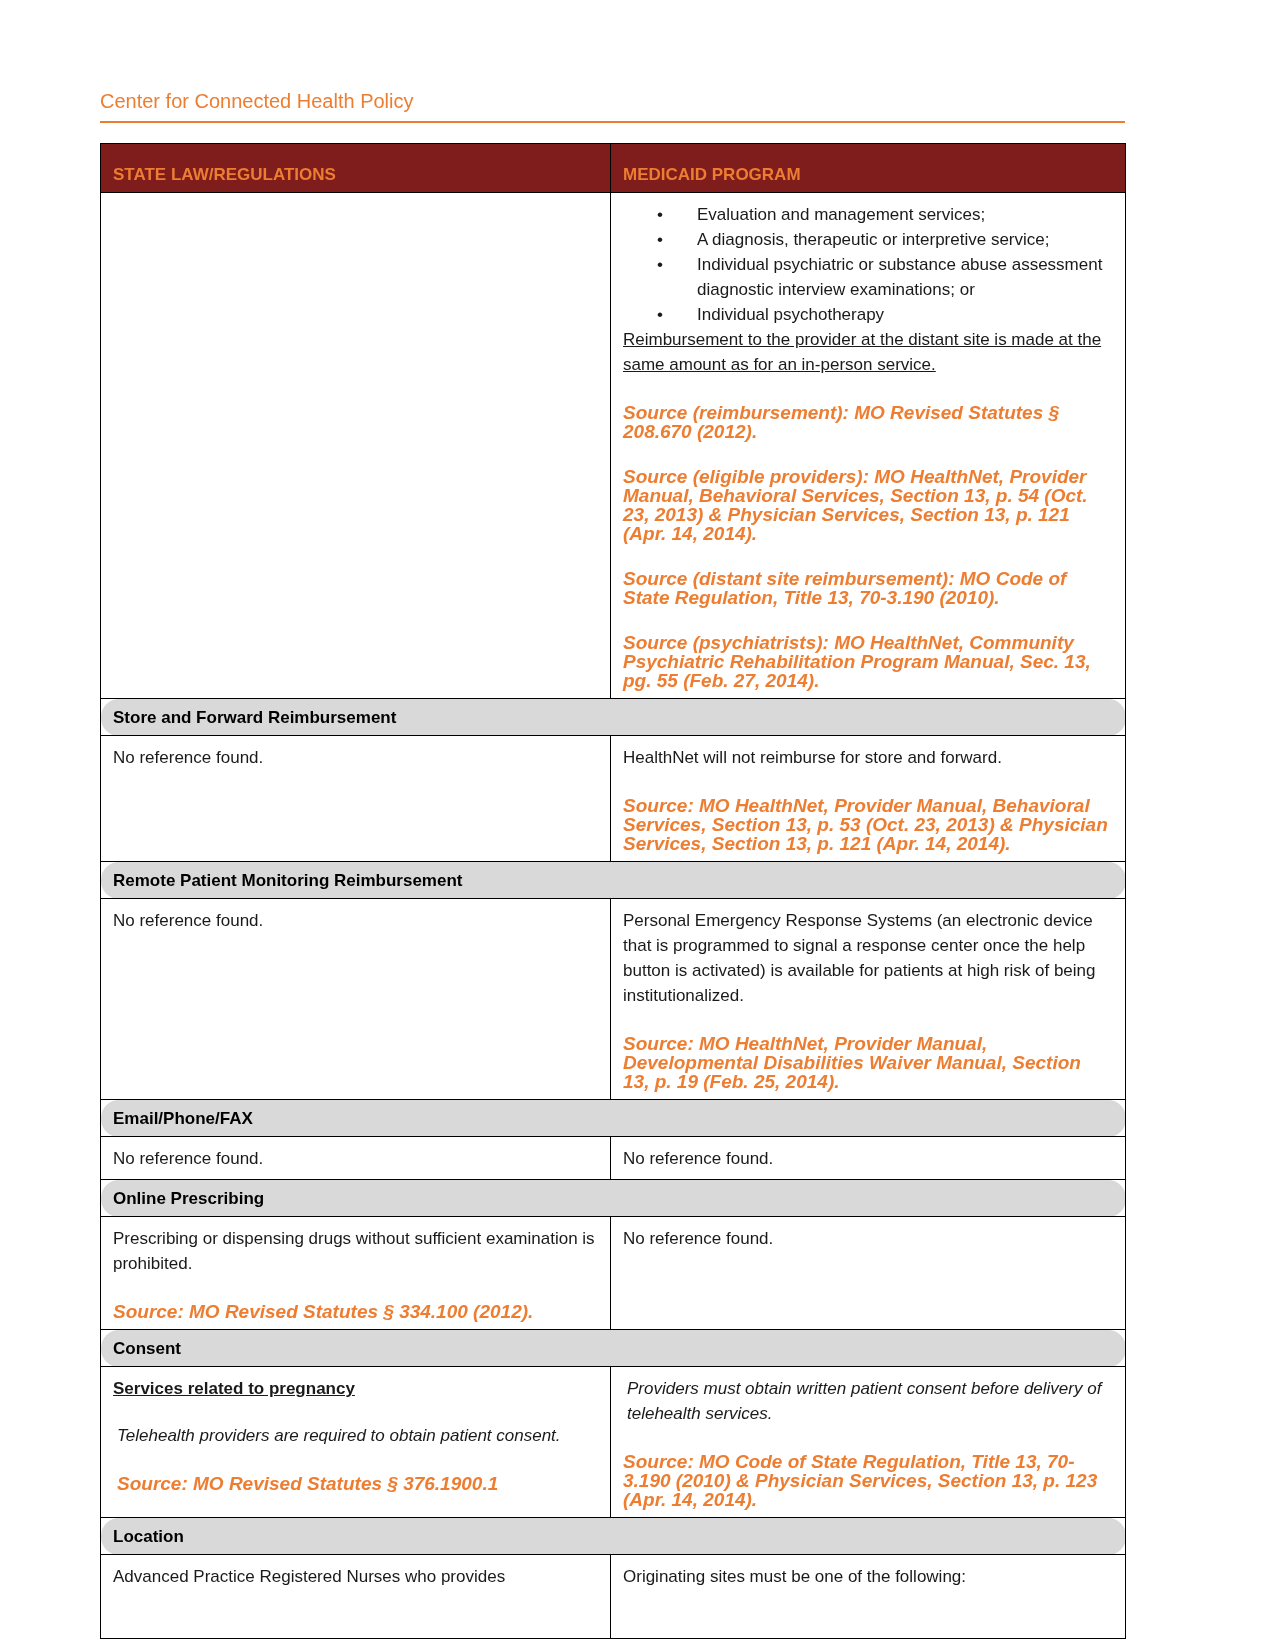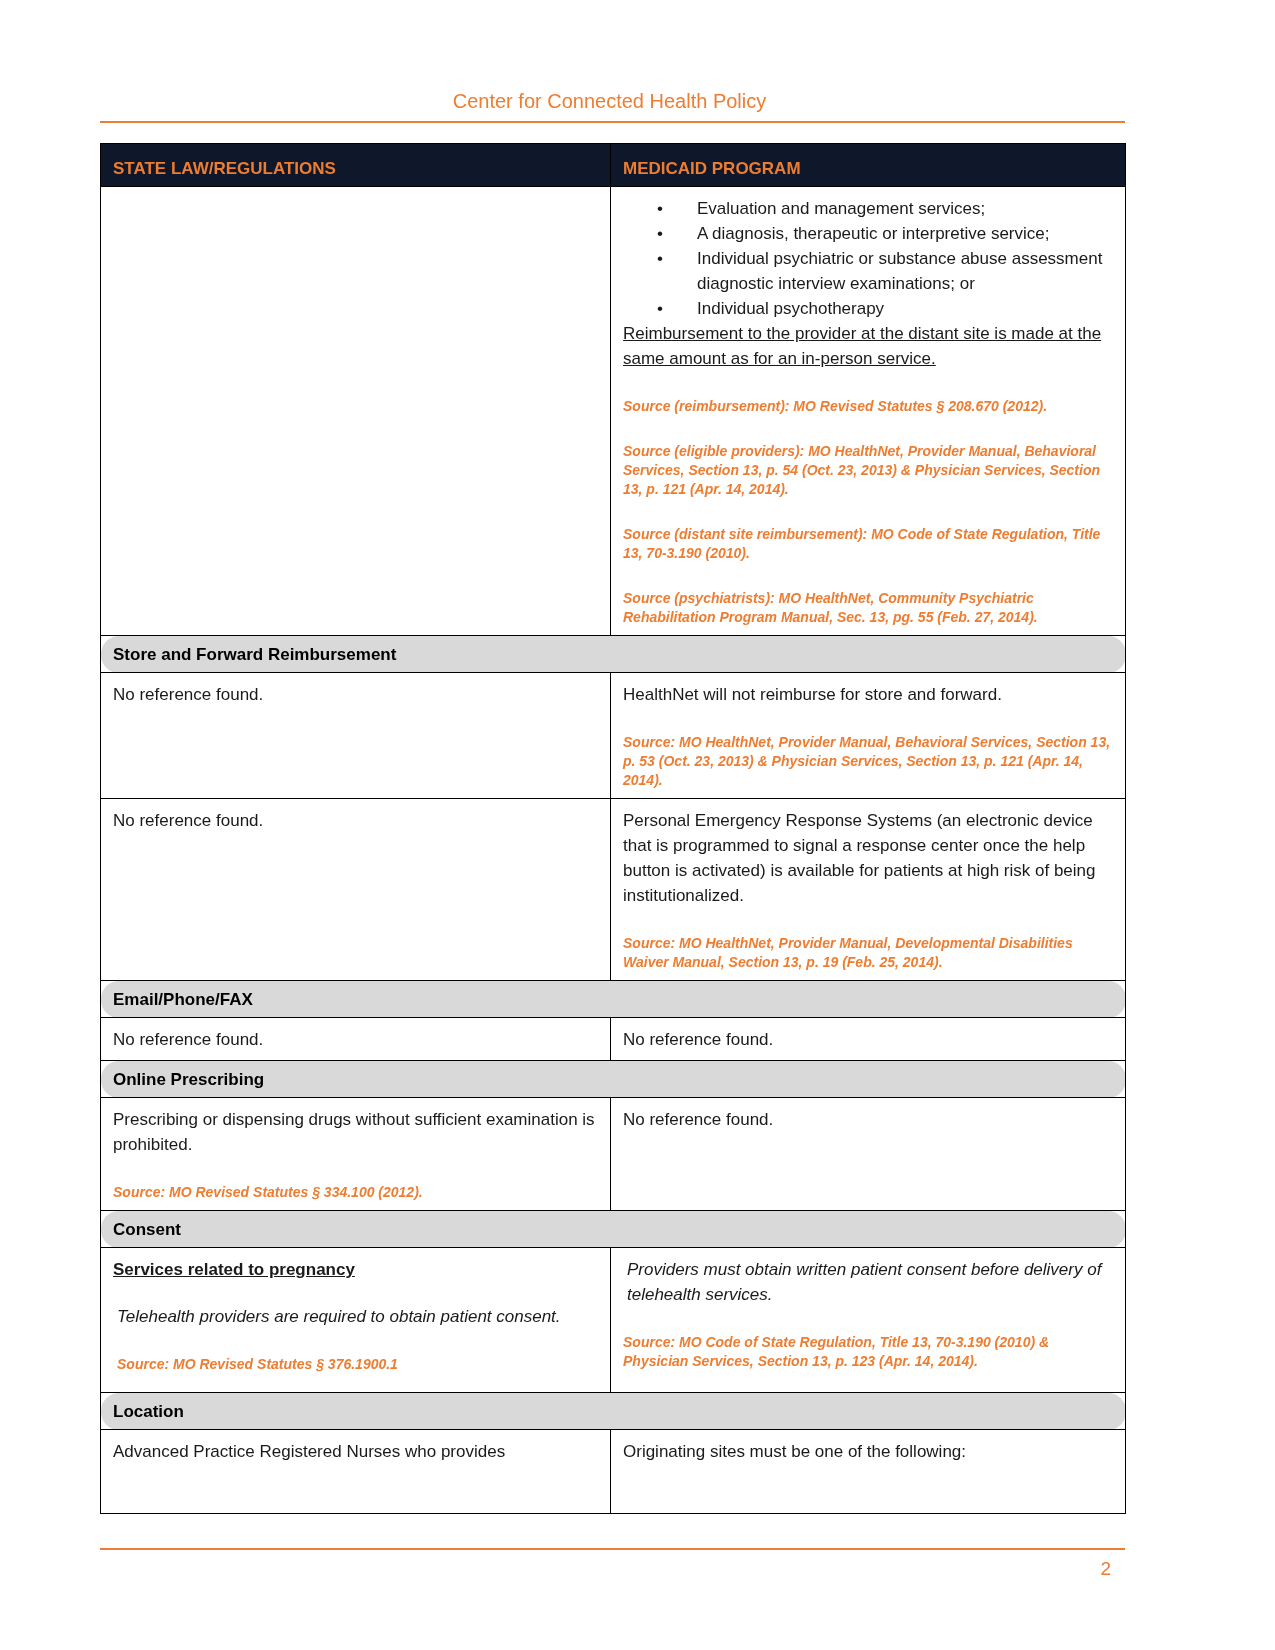--- a/index.html
+++ b/index.html
@@ -12,21 +12,21 @@
     position: relative;
   }
   .page {
     width: 1275px;
     min-height: 1650px;
     padding: 90px 150px 0 100px;
   }
   
   .page-header { width: 1025px; }
   .header-title {
-    text-align: center;
+    text-align: left;
     font-size: 20px;
     color: #ED7D31;
     padding-right: 6px;
     margin-bottom: 8px;
   }
   .header-rule {
     border-top: 2px solid #ED7D31;
     height: 0;
     margin-bottom: 20px;
   }
@@ -37,26 +37,26 @@
     table-layout: fixed;
   }
   .law-table col.col-left  { width: 510px; }
   .law-table col.col-right { width: 515px; }
   .law-table th, .law-table td {
     border: 1px solid #000000;
     vertical-align: top;
     text-align: left;
   }
   .law-table th {
-    background: #0f172a;
+    background: #7f1d1d;
     color: #ED7D31;
     font-size: 17px;
     font-weight: bold;
     height: 40px;
-    padding: 15px 10px 7px 12px;
+    padding: 21px 10px 7px 12px;
     vertical-align: middle;
   }
   .section-row td {
     background: #D9D9D9;
     font-size: 17px;
     font-weight: bold;
     color: #000000;
     height: 37px;
     padding: 7px 10px 6px 12px;
     vertical-align: middle;
@@ -64,21 +64,21 @@
   }
   .cell {
     padding: 9px 14px 8px 12px;
     font-size: 17px;
     line-height: 25px;
     color: #1a1a1a;
   }
   .cell .para { margin: 0; }
   .source {
     color: #ED7D31;
-    font-size: 14px;
+    font-size: 19px;
     line-height: 19px;
     font-weight: bold;
     font-style: italic;
     margin-top: 26px;
   }
   .source + .source { }
   
   ul.bullets { list-style: none; margin: 0 0 0 0; padding-left: 34px; }
   ul.bullets li { display: flex; }
   ul.bullets .b { width: 40px; flex: 0 0 40px; }
@@ -158,20 +158,23 @@
     <tr>
       <td class="cell" style="height:112px;">
         <p class="para">No reference found.</p>
       </td>
       <td class="cell">
         <p class="para">HealthNet will not reimburse for store and forward.</p>
         <p class="source">Source: MO HealthNet, Provider Manual, Behavioral Services, Section 13, p. 53 (Oct. 23, 2013) &amp; Physician Services, Section 13, p. 121 (Apr. 14, 2014).</p>
       </td>
     </tr>
 
+    <tr class="section-row">
+      <td colspan="2">Remote Patient Monitoring Reimbursement</td>
+    </tr>
     <tr>
       <td class="cell" style="height:168px;">
         <p class="para">No reference found.</p>
       </td>
       <td class="cell">
         <p class="para">Personal Emergency Response Systems (an electronic device that is programmed to signal a response center once the help button is activated) is available for patients at high risk of being institutionalized.</p>
         <p class="source">Source: MO HealthNet, Provider Manual, Developmental Disabilities Waiver Manual, Section 13, p. 19 (Feb. 25, 2014).</p>
       </td>
     </tr>
 

